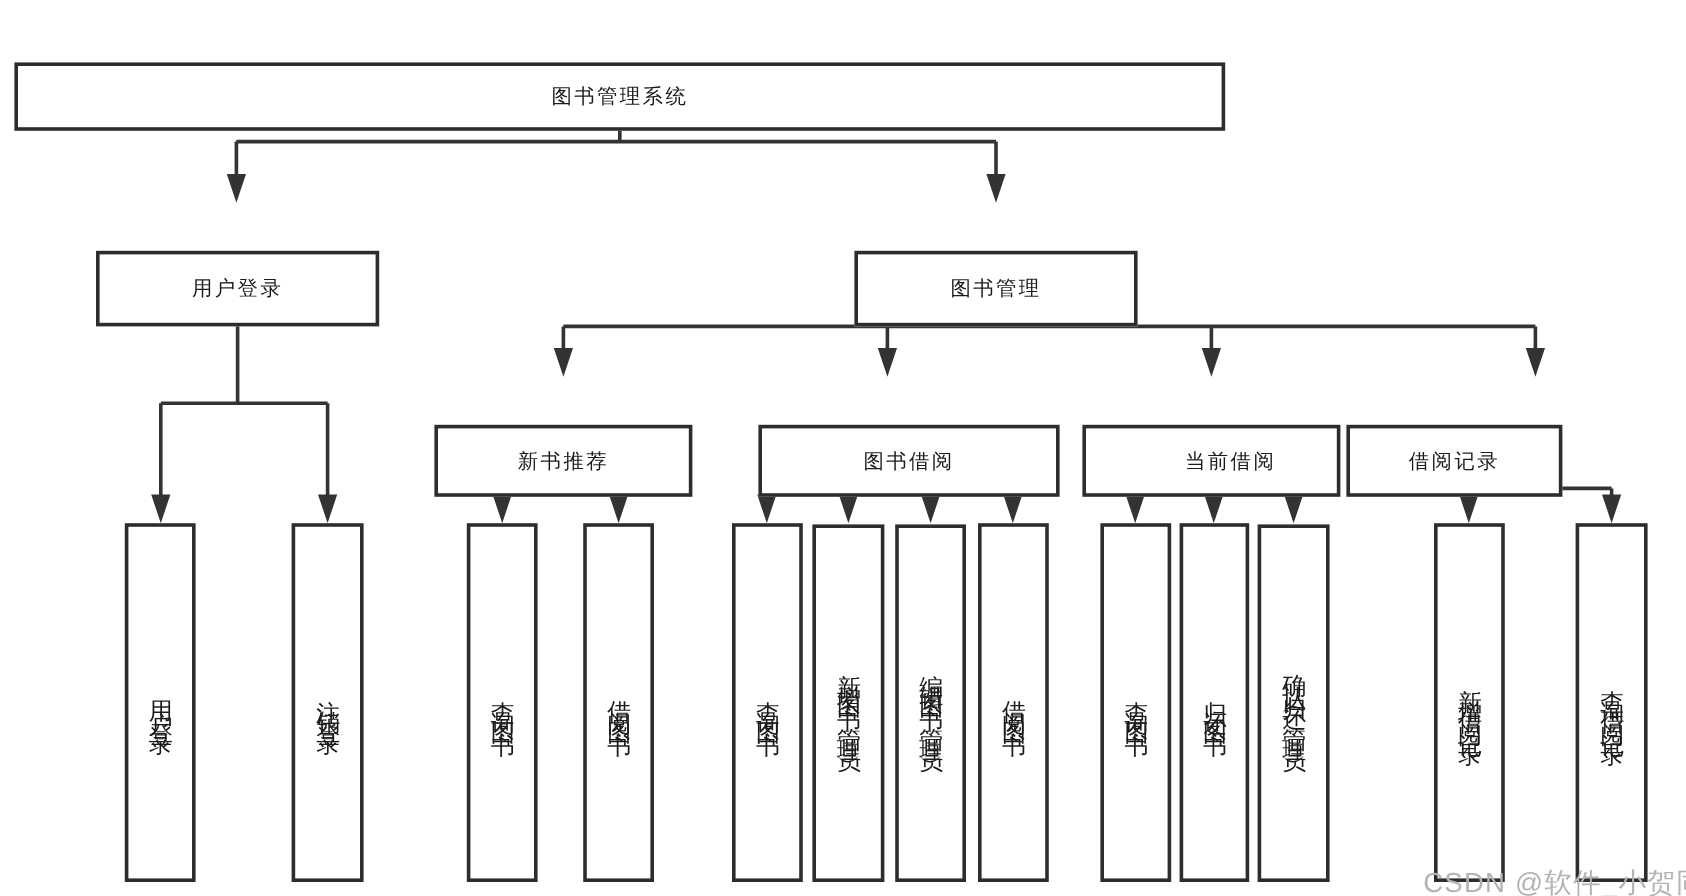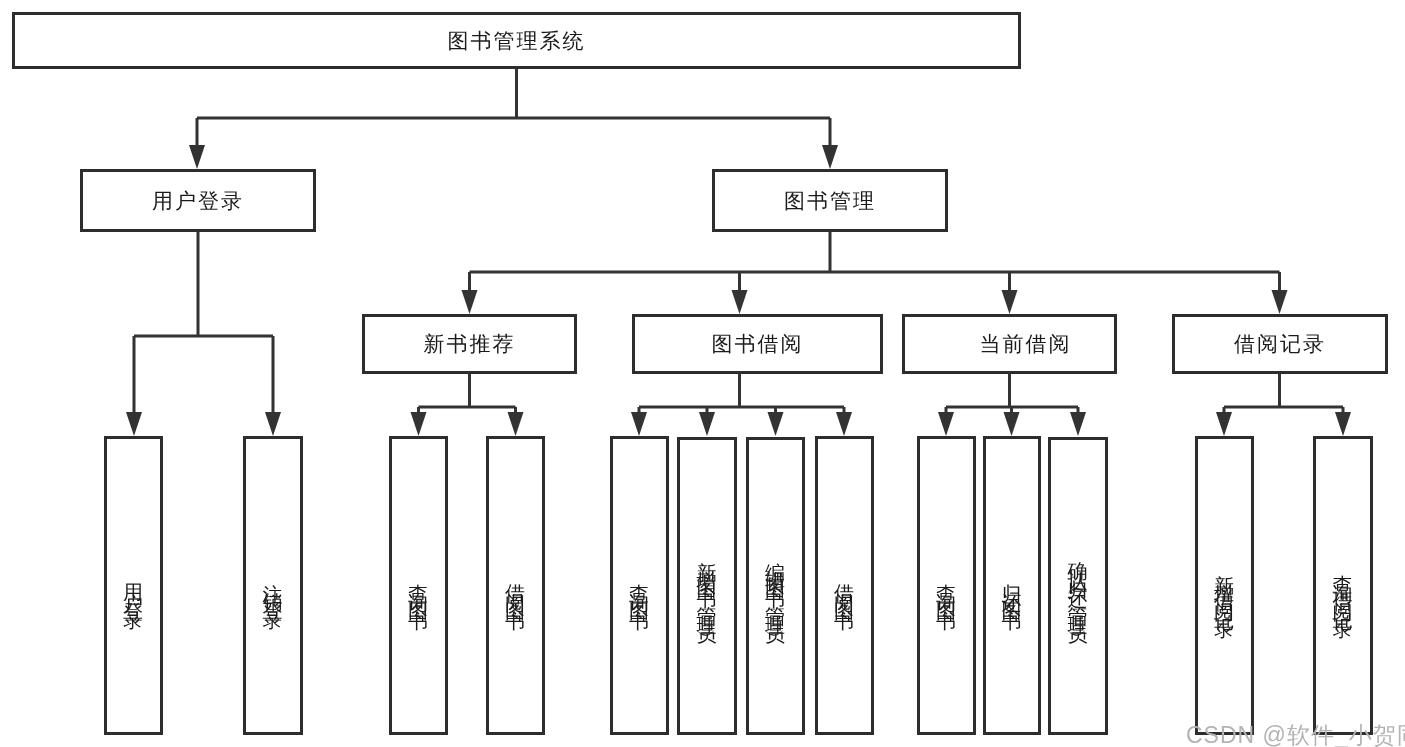--- a/index.html
+++ b/index.html
@@ -26,23 +26,24 @@
   .node {
     position: absolute;
     background: #ffffff;
     border: 3px solid #2d2d2d;
     color: #1b1b1b;
     display: flex;
     align-items: center;
     justify-content: center;
   }
   .hbox {
-    font-size: 21px;
+    font-size: 17px;
     letter-spacing: 2px;
     white-space: nowrap;
+    margin-top: 40px;
   }
   .vbox {
     font-size: 20px;
     writing-mode: vertical-rl;
     text-orientation: mixed;
     letter-spacing: 9px;
     line-height: 1;
     white-space: nowrap;
   }
 
@@ -98,21 +99,21 @@
   </svg>
 
   <div class="node hbox" style="left:12px; top:12px; width:1009px; height:57px;">图书管理系统</div>
 
   <div class="node hbox" style="left:80px; top:169px; width:236px; height:63px;">用户登录</div>
   <div class="node hbox" style="left:712px; top:169px; width:236px; height:63px;">图书管理</div>
 
   <div class="node hbox" style="left:362px; top:314px; width:215px; height:60px;">新书推荐</div>
   <div class="node hbox" style="left:632px; top:314px; width:251px; height:60px;">图书借阅</div>
   <div class="node hbox" style="left:902px; top:314px; width:215px; height:60px;padding-left:32px;">当前借阅</div>
-  <div class="node hbox" style="left:1172px; top:314px; width:216px; height:60px;">借阅记录</div>
+  <div class="node hbox" style="left:1122px; top:314px; width:180px; height:60px;">借阅记录</div>
 
   <div class="node vbox" style="left:104px; top:436px; width:59px; height:299px;">用户登录</div>
   <div class="node vbox" style="left:243px; top:436px; width:60px; height:299px;">注销登录</div>
 
   <div class="node vbox" style="left:389px; top:436px; width:59px; height:299px;">查询图书</div>
   <div class="node vbox" style="left:486px; top:436px; width:59px; height:299px;">借阅图书</div>
 
   <div class="node vbox" style="left:610px; top:436px; width:59px; height:299px;">查询图书</div>
   <div class="node vbox" style="left:677px; top:437px; width:60px; height:298px;">新增图书（管理员）</div>
   <div class="node vbox" style="left:746px; top:437px; width:59px; height:298px;">编辑图书（管理员）</div>

